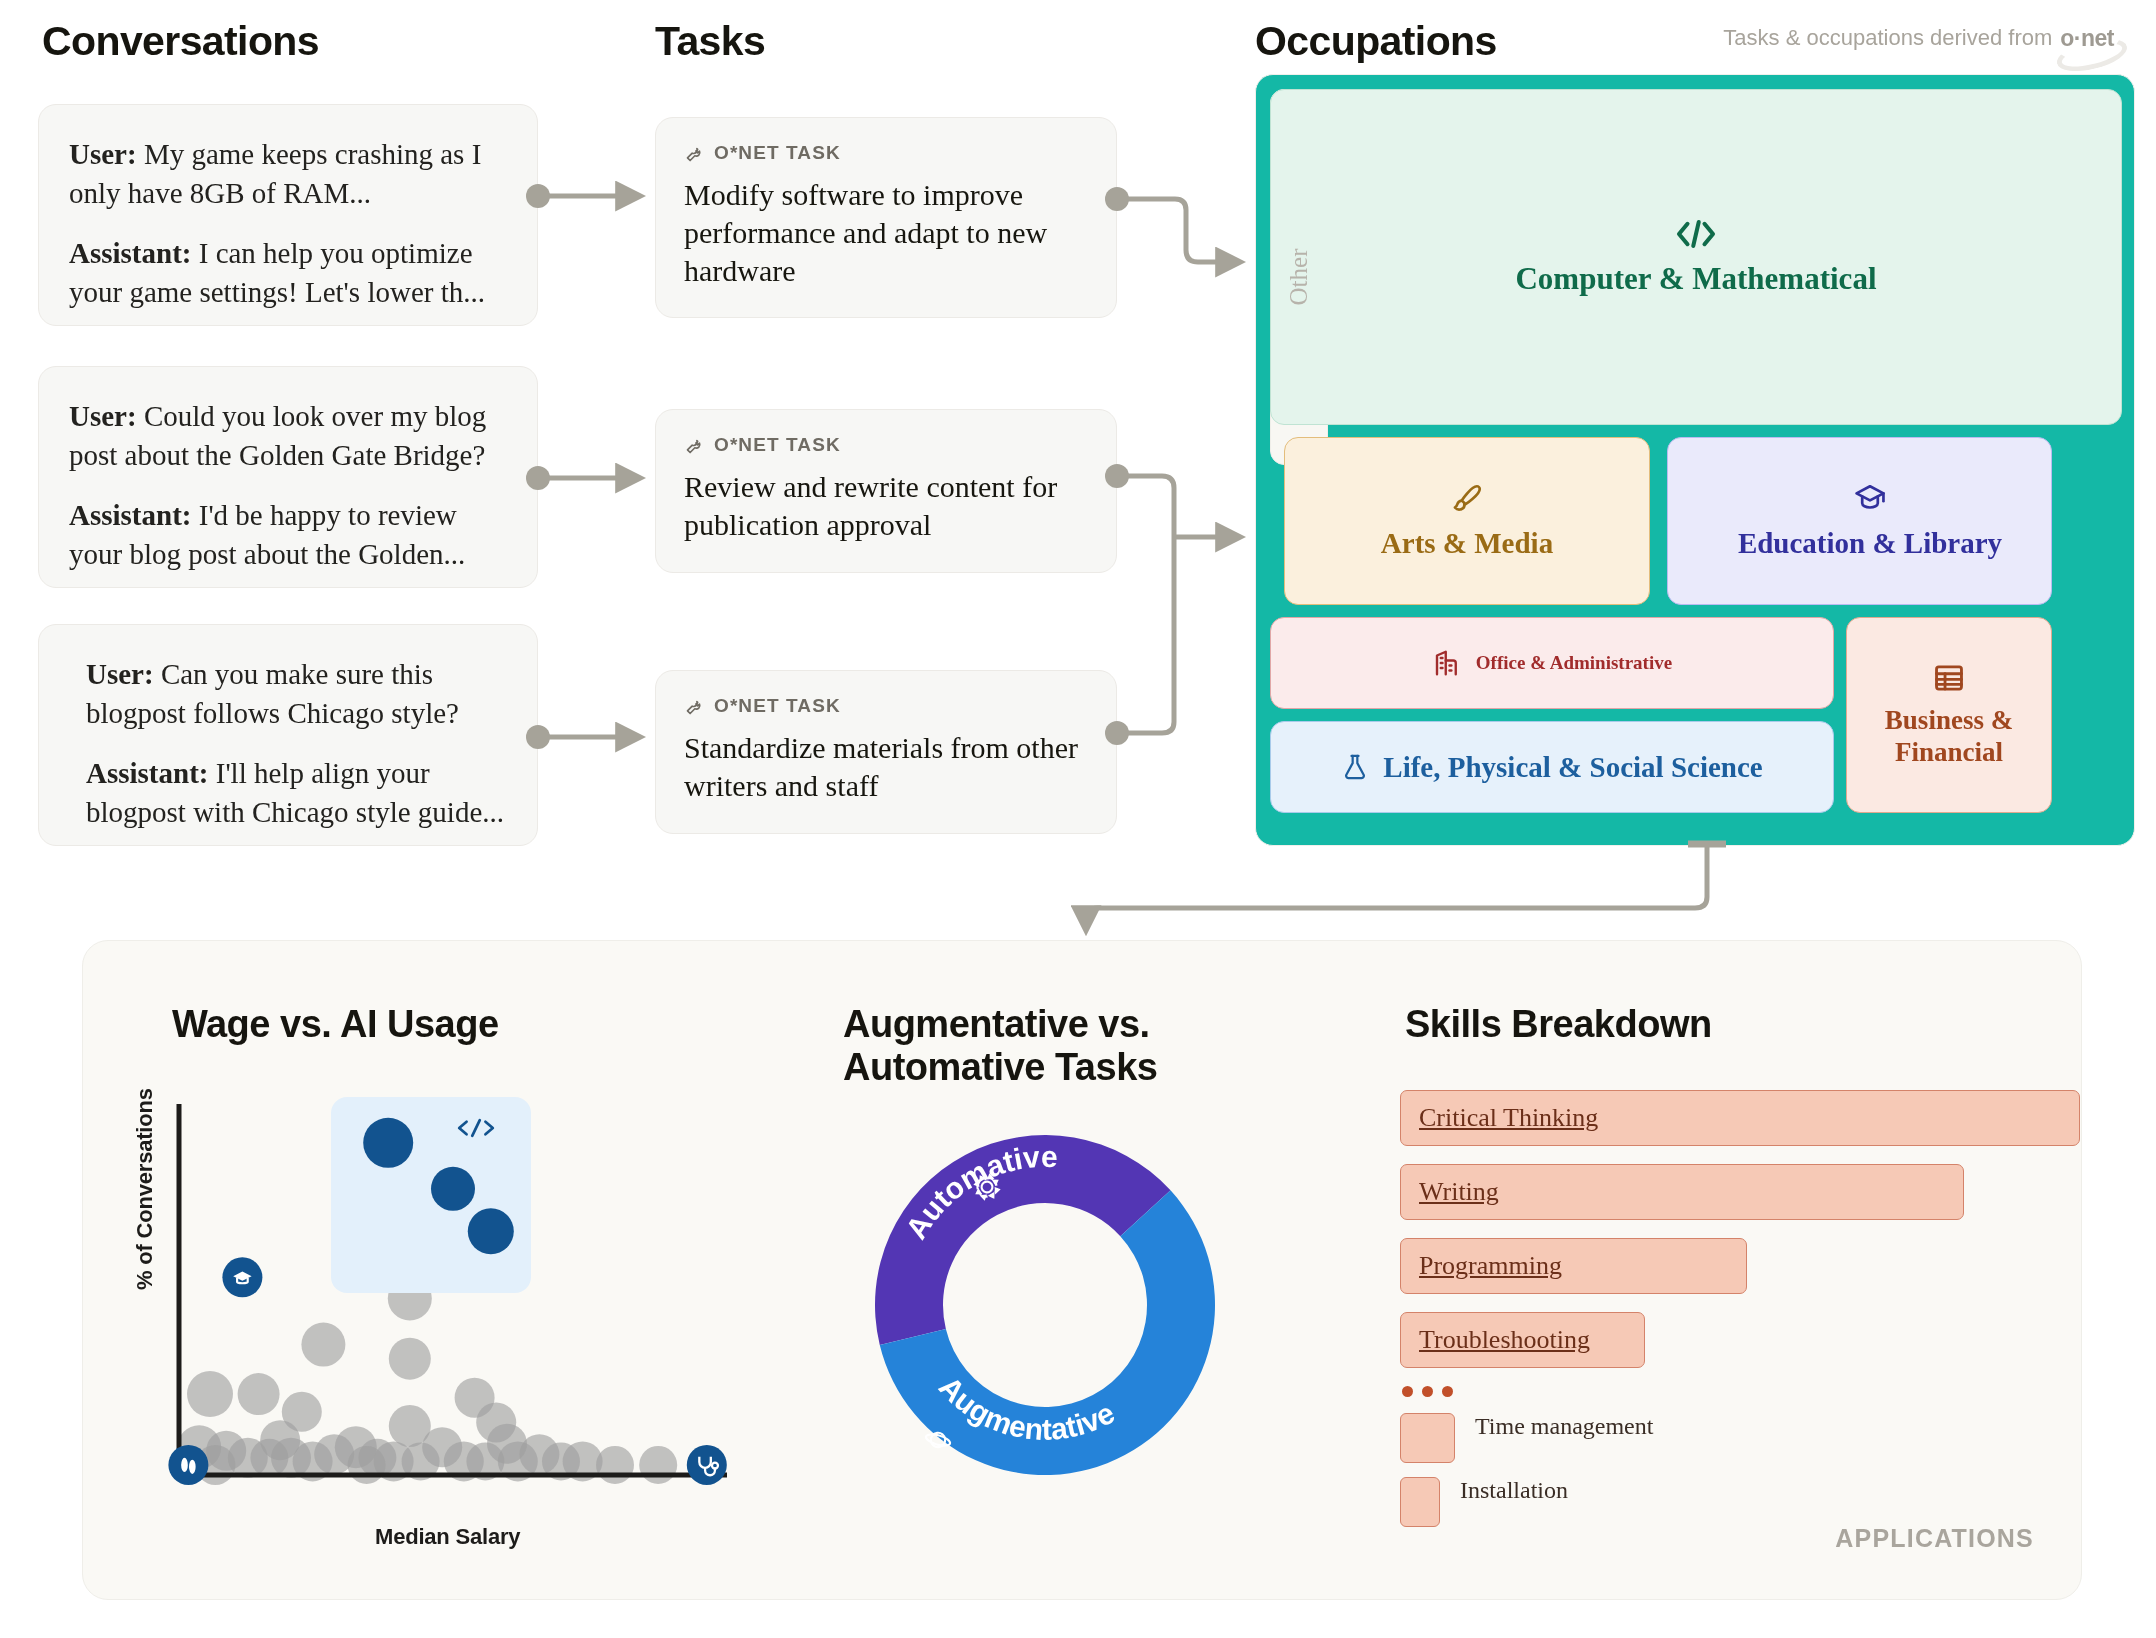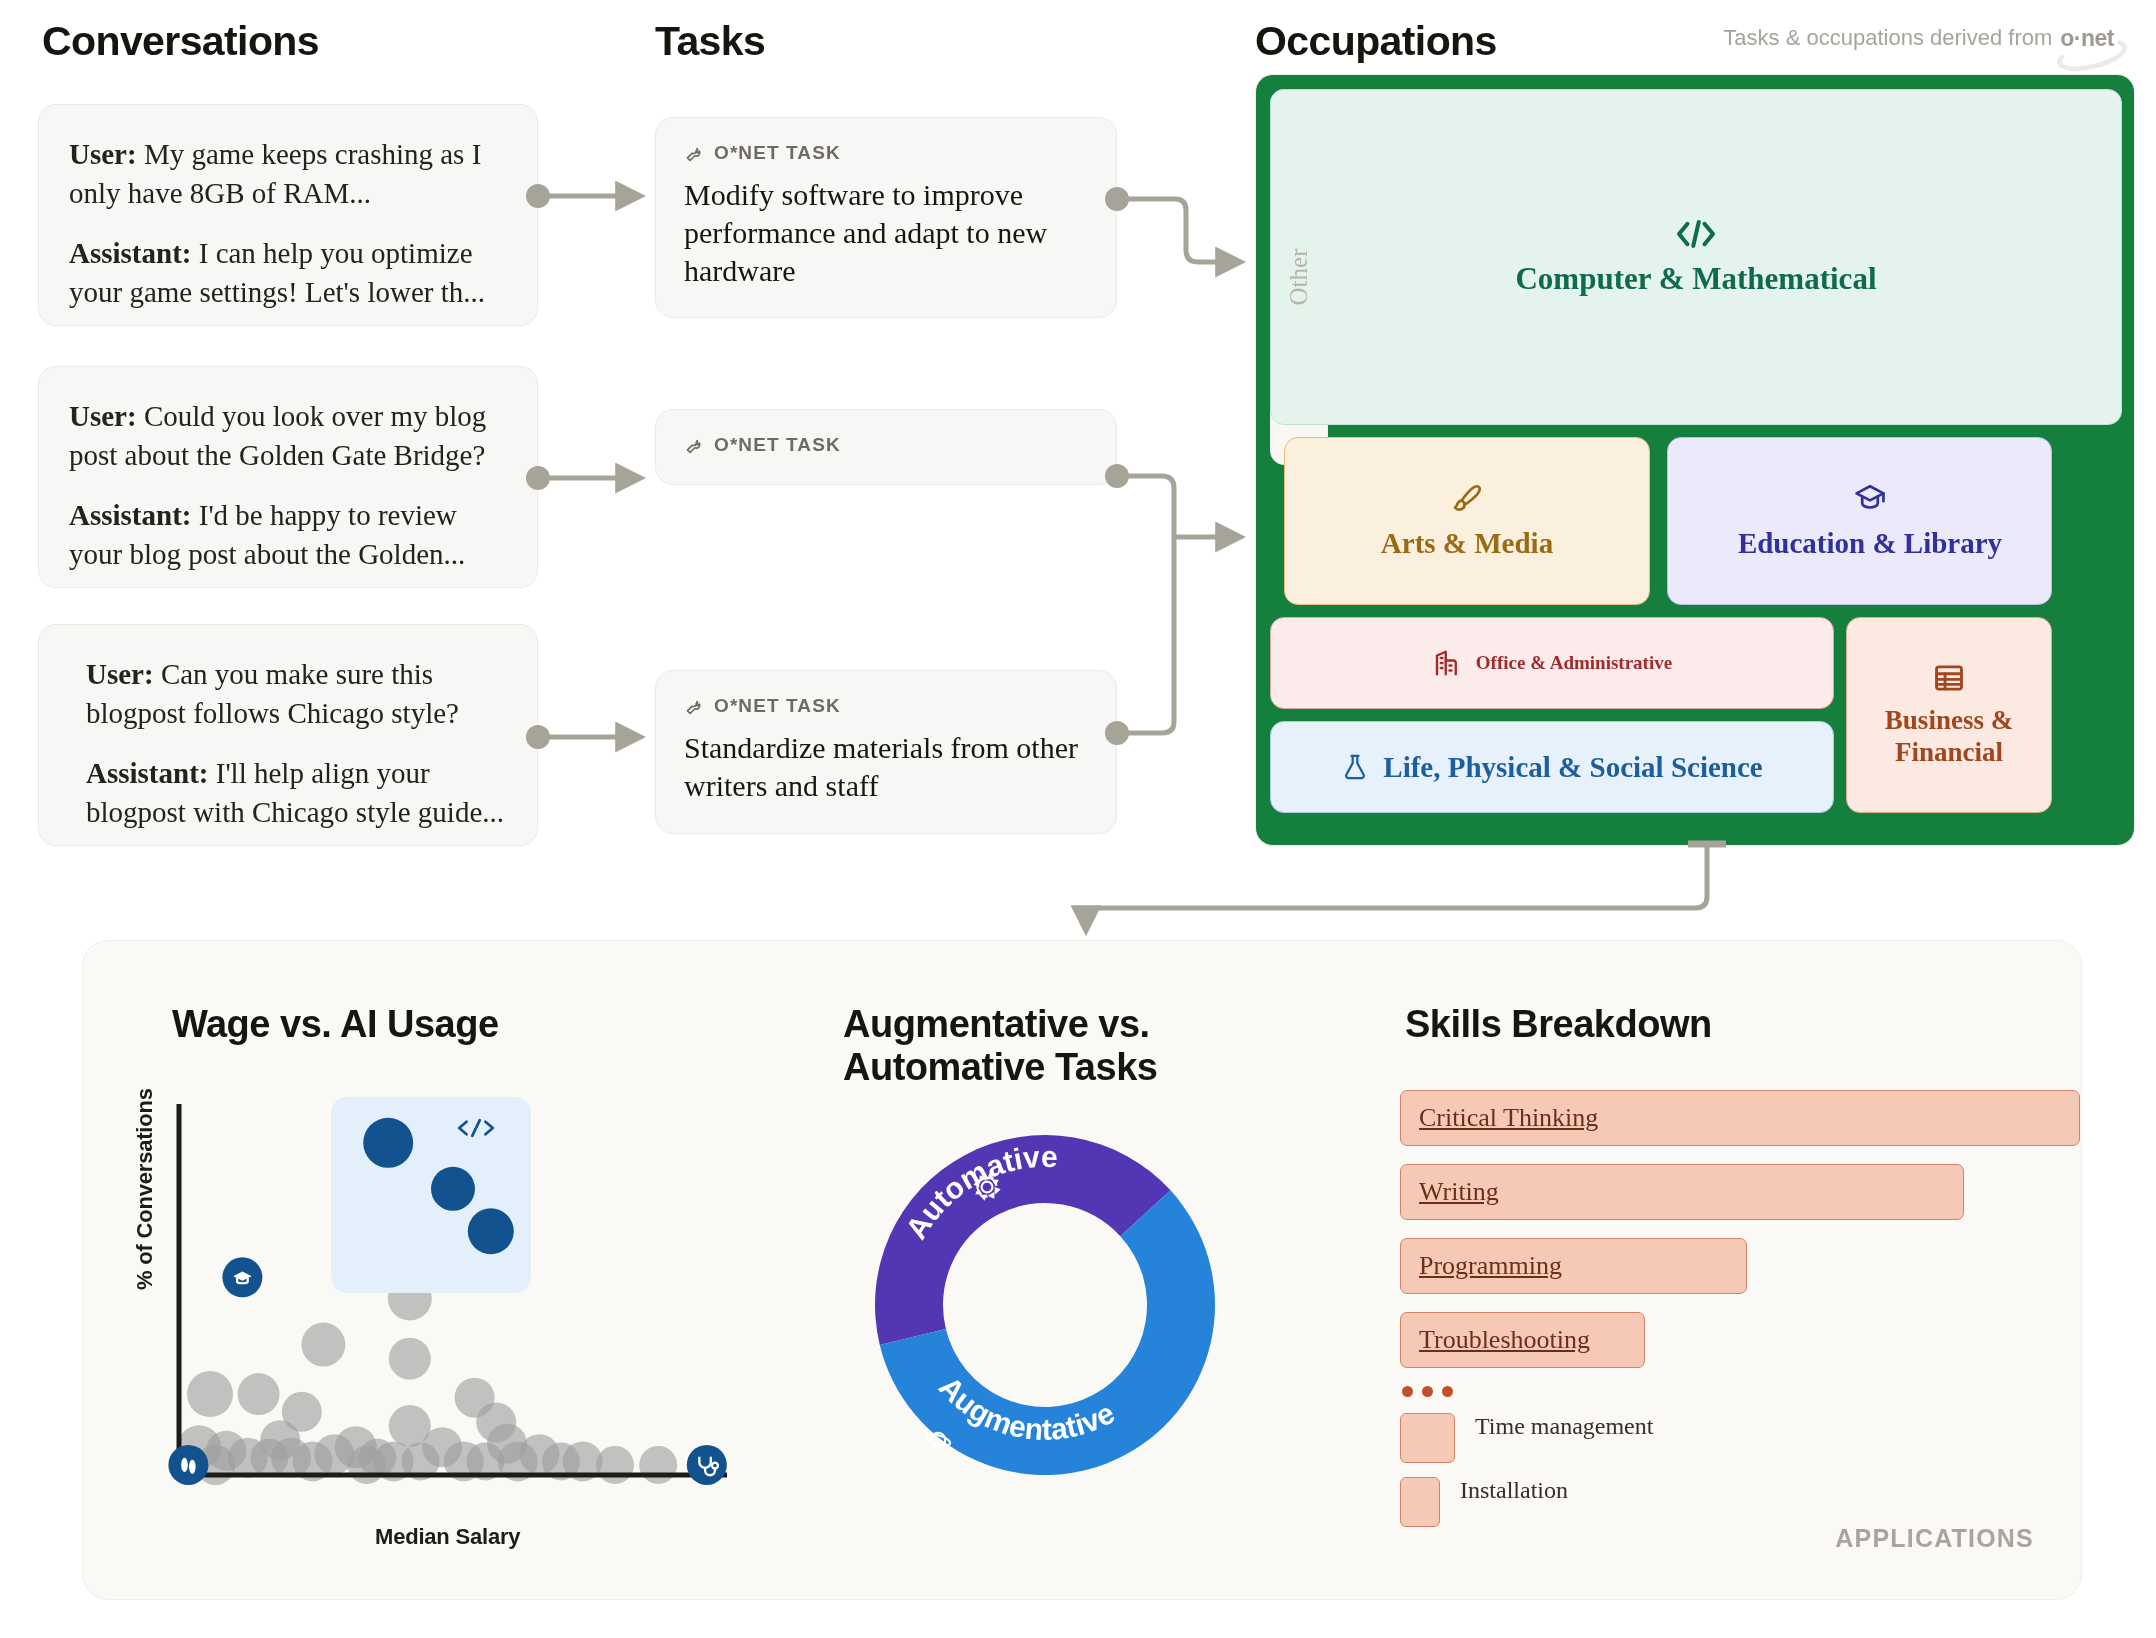--- a/index.html
+++ b/index.html
@@ -58,21 +58,21 @@
     font-family:"Liberation Serif", serif; font-size:30px; line-height:1.26;
     margin-top:12px; color:#17160f; font-weight:500;
   }
   #task1{ top:117px; }
   #task2{ top:409px; }
   #task3{ top:670px; }
 
   
   #occ-panel{
     position:absolute; left:1255px; top:74px; width:880px; height:772px;
-    background:#15803d; border:1px solid #f0efeb; border-radius:18px;
+    background:#14b8a6; border:1px solid #f0efeb; border-radius:18px;
     padding:14px;
   }
   .occ{
     position:absolute; border-radius:14px; display:flex; flex-direction:column;
     align-items:center; justify-content:center; gap:10px;
     font-family:"Liberation Serif", serif; font-weight:600;
   }
   .occ .lbl{ text-align:center; line-height:1.18; }
   .occ svg{ display:block; }
 
@@ -195,20 +195,21 @@
 
 <div class="card task-card" id="task2">
   <div class="task-kicker">
     <span>
       <svg viewBox="0 0 24 24" fill="none" stroke="#6f6b63" stroke-width="1.9" stroke-linecap="round" stroke-linejoin="round">
         <path d="M14.7 6.3a4 4 0 0 1-5.3 5.3L4 17l3 3 5.4-5.4a4 4 0 0 0 5.3-5.3l-2 2-2.1-2.1 2-2z"></path>
       </svg>
     </span>
     <span>O*NET TASK</span>
   </div>
+  <div class="task-text">Review and rewrite content for publication approval</div>
 </div>
 
 <div class="card task-card" id="task3">
   <div class="task-kicker">
     <span>
       <svg viewBox="0 0 24 24" fill="none" stroke="#6f6b63" stroke-width="1.9" stroke-linecap="round" stroke-linejoin="round">
         <path d="M14.7 6.3a4 4 0 0 1-5.3 5.3L4 17l3 3 5.4-5.4a4 4 0 0 0 5.3-5.3l-2 2-2.1-2.1 2-2z"></path>
       </svg>
     </span>
     <span>O*NET TASK</span>

